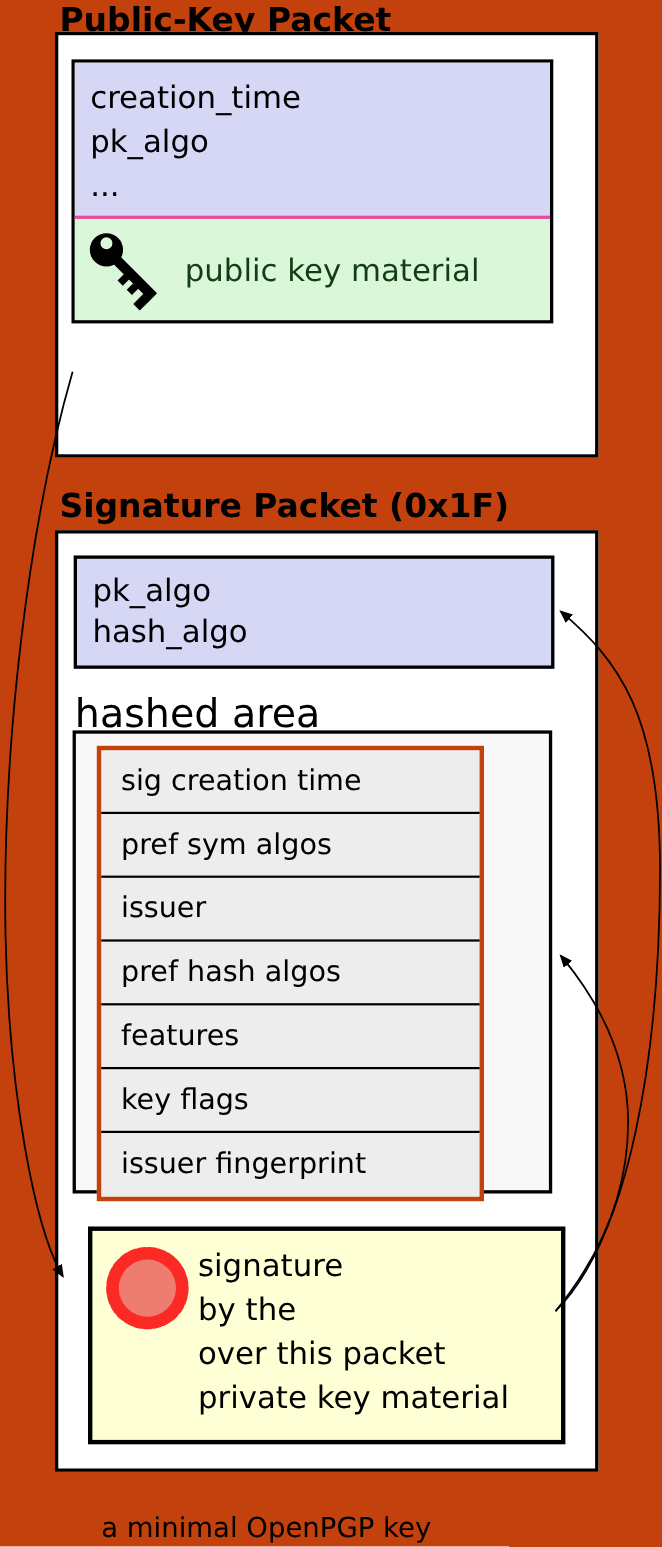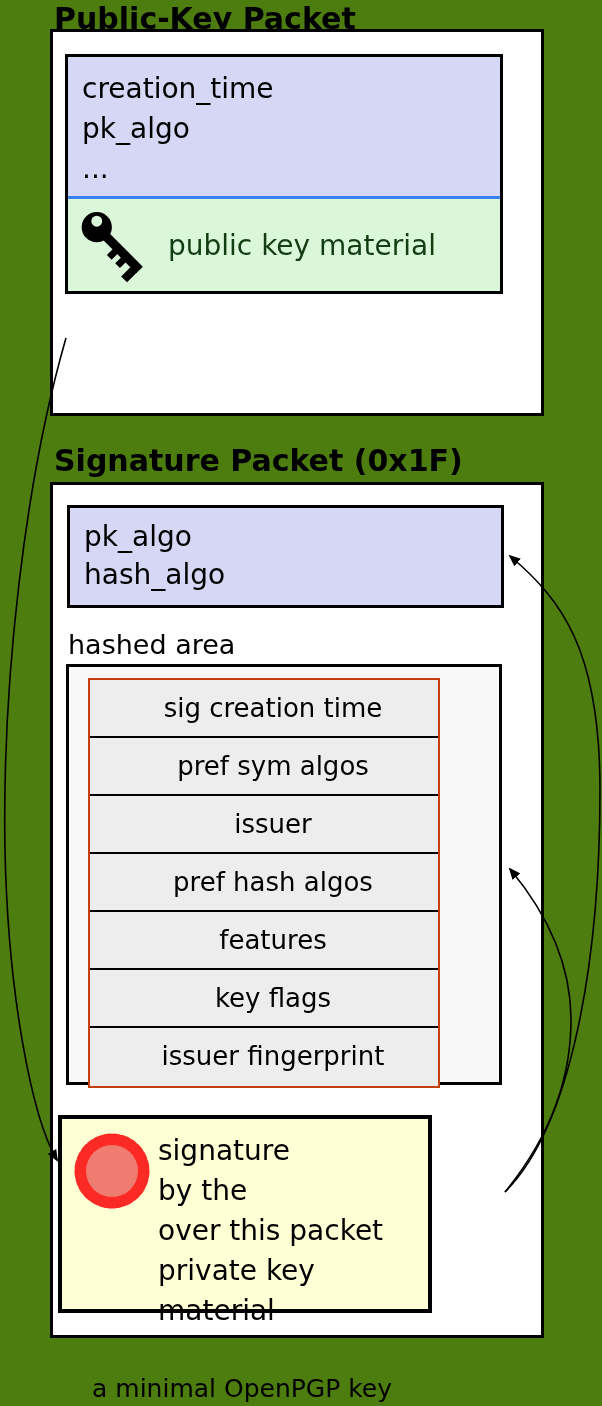--- a/index.html
+++ b/index.html
@@ -1,33 +1,33 @@
 <!DOCTYPE html>
 <html style="--lavender: #d6d6f5; --green_bg: #daf8d9; --green_text: #143d14; --yellow: #ffffd5; --hashed_bg: #f8f8f8; --row_bg: #ededed; --seal_ring: #fb2a25; --seal_center: #ee7c71; --line: #000000;"><head>
 <meta charset="utf-8">
 <style>
   html,body{margin:0;padding:0;background:#ffffff;}
   #canvas{
-    position:relative;width:602px;height:1406px;background:#4d7c0f;
+    position:relative;width:602px;height:1406px;background:#c2410c;
     font-family:"DejaVu Sans","Liberation Sans",sans-serif;color:#000;overflow:hidden;text-decoration:underline;
   }
   .abs{position:absolute;box-sizing:border-box;}
   .packet-title{font-weight:700;font-size:30px;letter-spacing:0px;white-space:nowrap;}
   .outer-box{border:3px solid #000;background:#fff;}
   .inner-box{border:3px solid #000;display:flex;flex-direction:column;}
   .hdr-fields{background:var(--lavender,#d6d6f5);padding:12px 0 0 14px;font-size:28px;line-height:40px;}
   .hdr-fields .fld{white-space:nowrap;}
-  .keymat{background:var(--green_bg,#daf8d9);border-top:3px solid #3b82f6;flex:1;
+  .keymat{background:var(--green_bg,#daf8d9);border-top:3px solid #ec4899;flex:1;
           display:flex;align-items:center;}
   .keymat-label{color:var(--green_text,#143d14);font-size:28px;margin-left:8px;white-space:nowrap;}
   .lav2{background:var(--lavender,#d6d6f5);border:3px solid #000;padding:10px 0 0 14px;
         font-size:28px;line-height:38px;}
-  .hashed-label{font-size:27px;}
+  .hashed-label{font-size:36px;}
   .hashed-box{background:var(--hashed_bg,#f8f8f8);border:3px solid #000;}
-  .subpkt-table{border:2px solid #c2410c;background:var(--row_bg,#ededed);text-align:center;}
+  .subpkt-table{border:4px solid #c2410c;background:var(--row_bg,#ededed);}
   .subpkt-row{height:58px;line-height:56px;font-size:26px;padding-left:18px;
               border-bottom:2px solid #000;box-sizing:border-box;white-space:nowrap;}
   .subpkt-row:last-child{border-bottom:none;}
   .sig-box{background:var(--yellow,#ffffd5);border:4px solid #000;}
   .sig-text{position:absolute;left:96px;top:12px;font-size:28px;line-height:40px;}
   .caption{font-size:25px;text-align:center;}
   svg{display:block;}
   #arrow-overlay{position:absolute;left:0;top:0;pointer-events:none;}
 </style>
 </head>
@@ -81,21 +81,21 @@
 
   <div class="subpkt-row">sig creation time</div>
       <div class="subpkt-row">pref sym algos</div>
       <div class="subpkt-row">issuer</div>
       <div class="subpkt-row">pref hash algos</div>
       <div class="subpkt-row">features</div>
       <div class="subpkt-row">key flags</div>
       <div class="subpkt-row">issuer fingerprint</div>
     </div>
 
-  <div class="abs sig-box" style="left:58px;top:1115px;width:374px;height:198px;">
+  <div class="abs sig-box" style="left:80px;top:1115px;width:434px;height:198px;">
     <span class="abs" style="left:8px;top:10px;">
       <svg width="84" height="84" viewBox="0 0 84 84">
         <circle cx="42" cy="42" r="34" fill="#fb2a25" stroke="#fb2a25" stroke-width="7" stroke-dasharray="5 3.5" stroke-linecap="round"></circle>
         <circle cx="42" cy="42" r="26" fill="#ee7c71"></circle>
       </svg>
     </span>
     <div class="sig-text">
 
     <div>signature</div>
         <div>by the</div>

